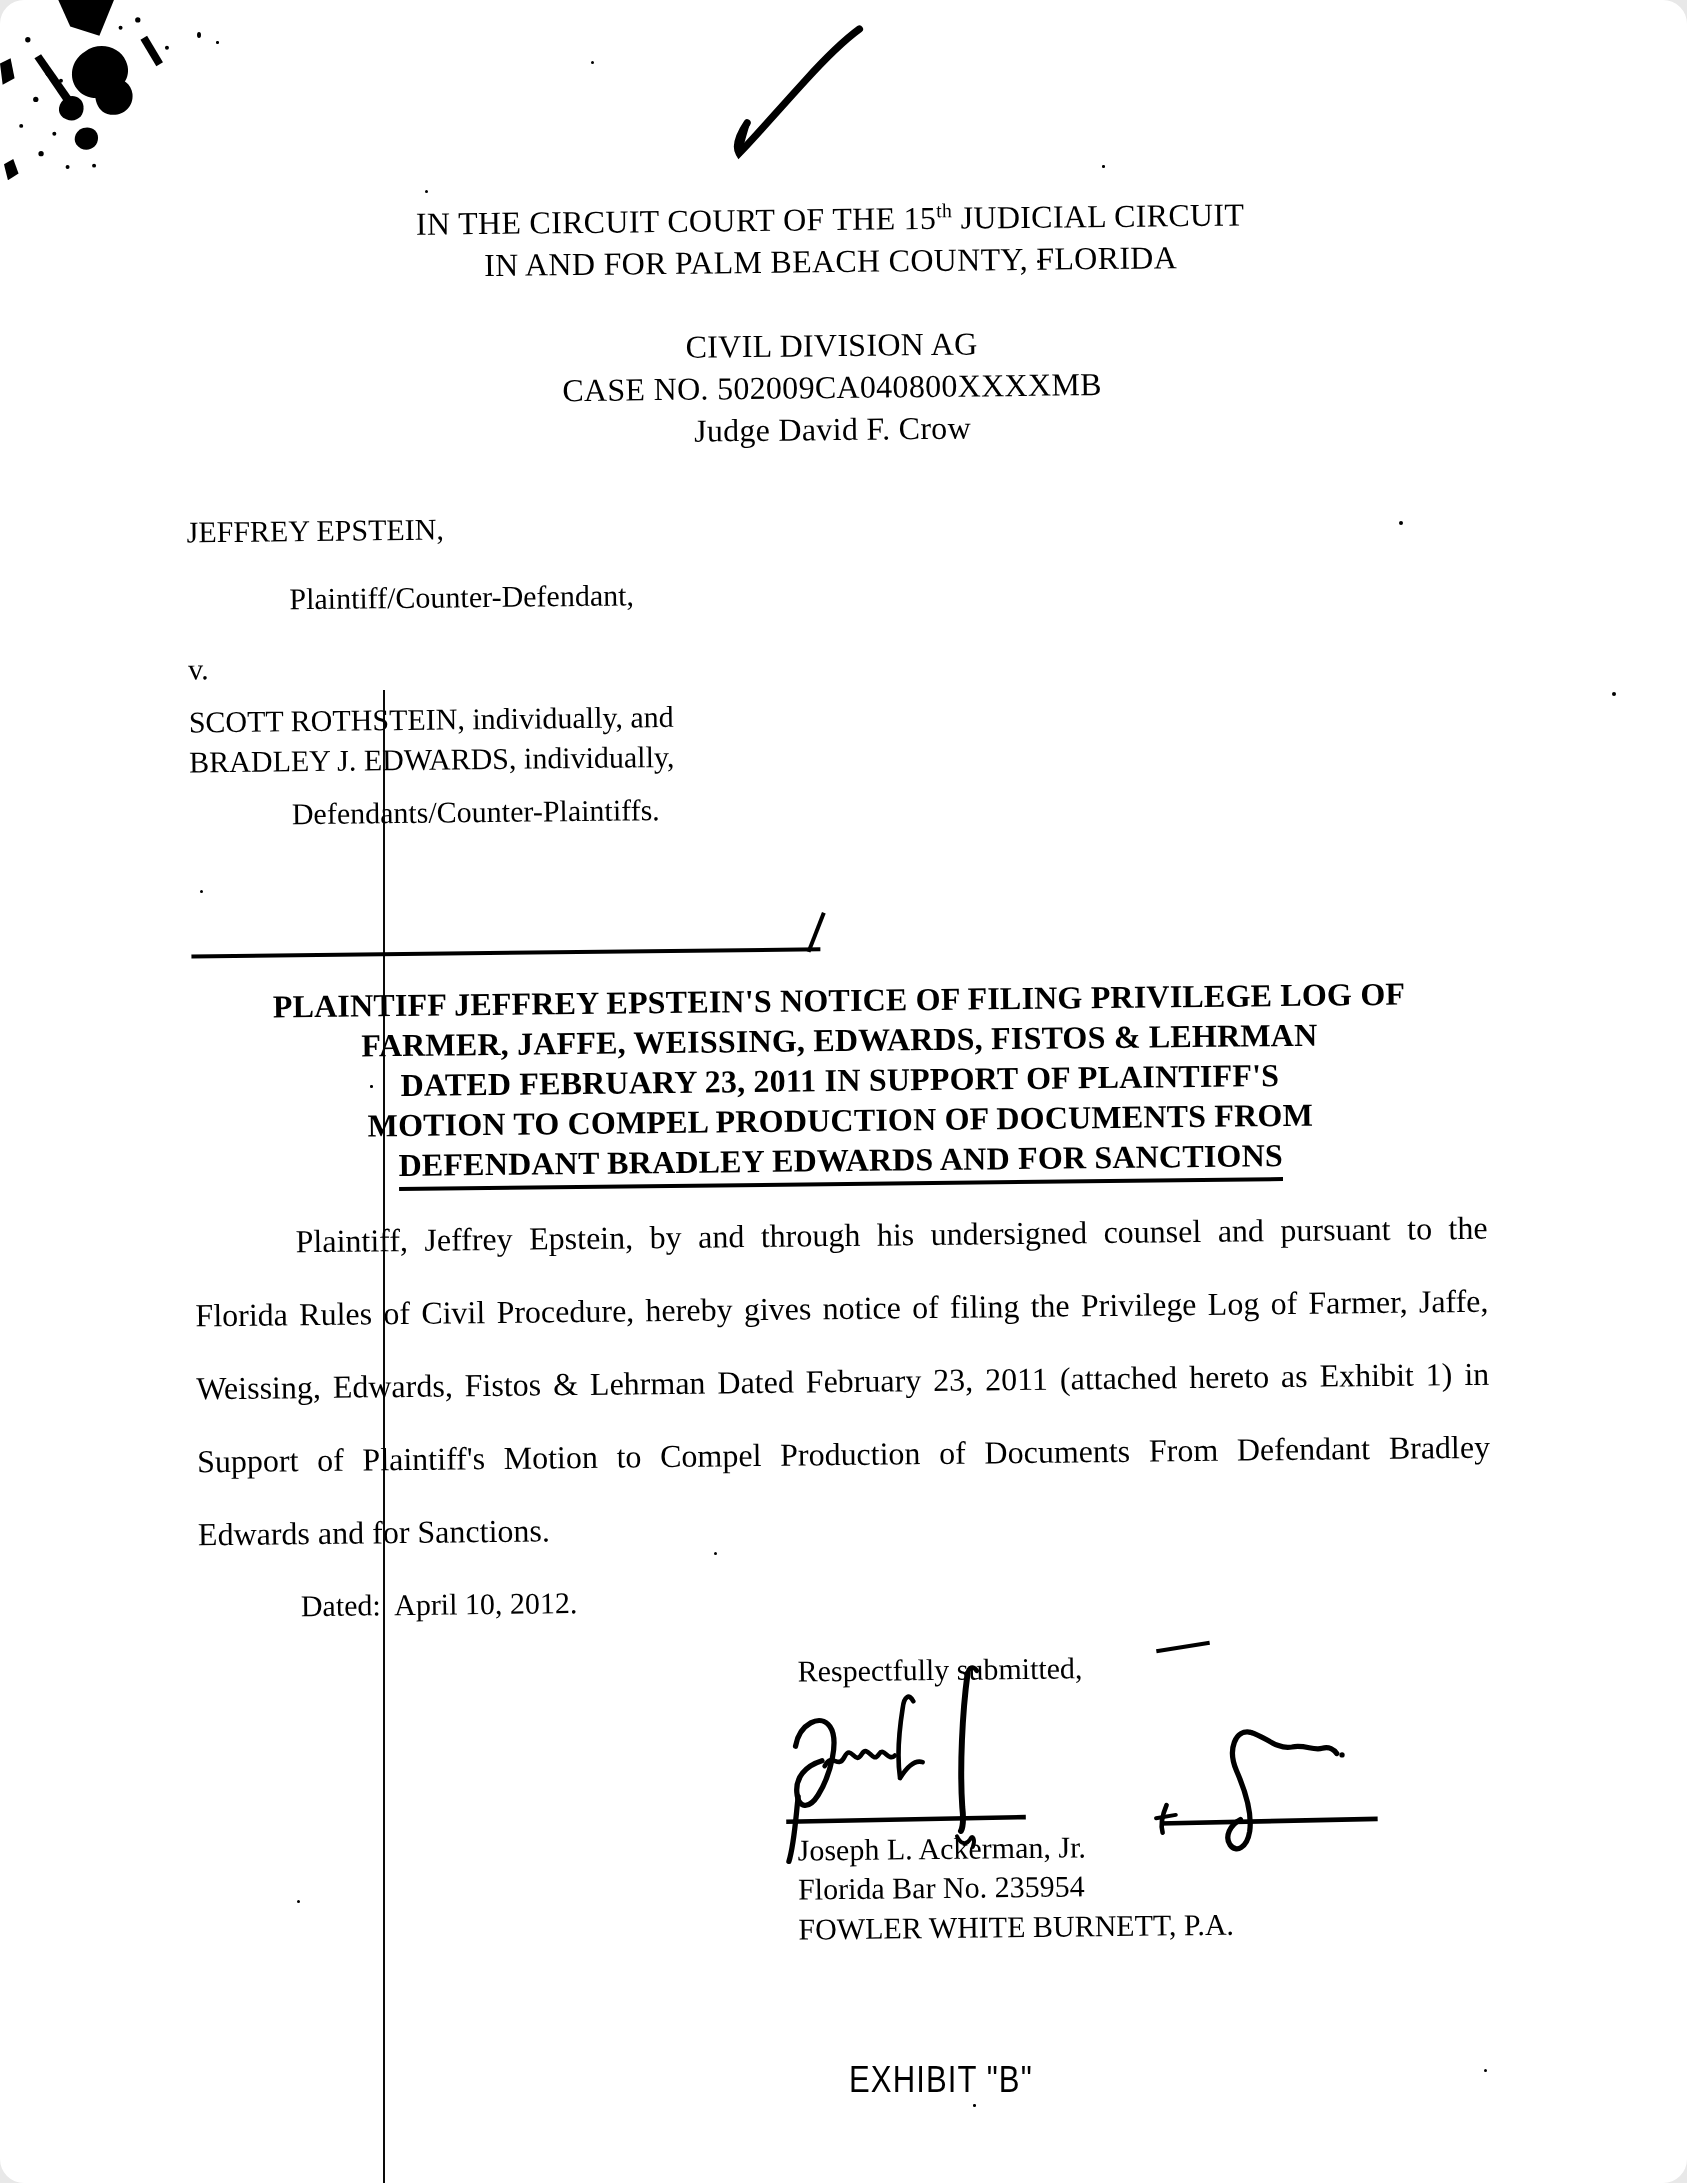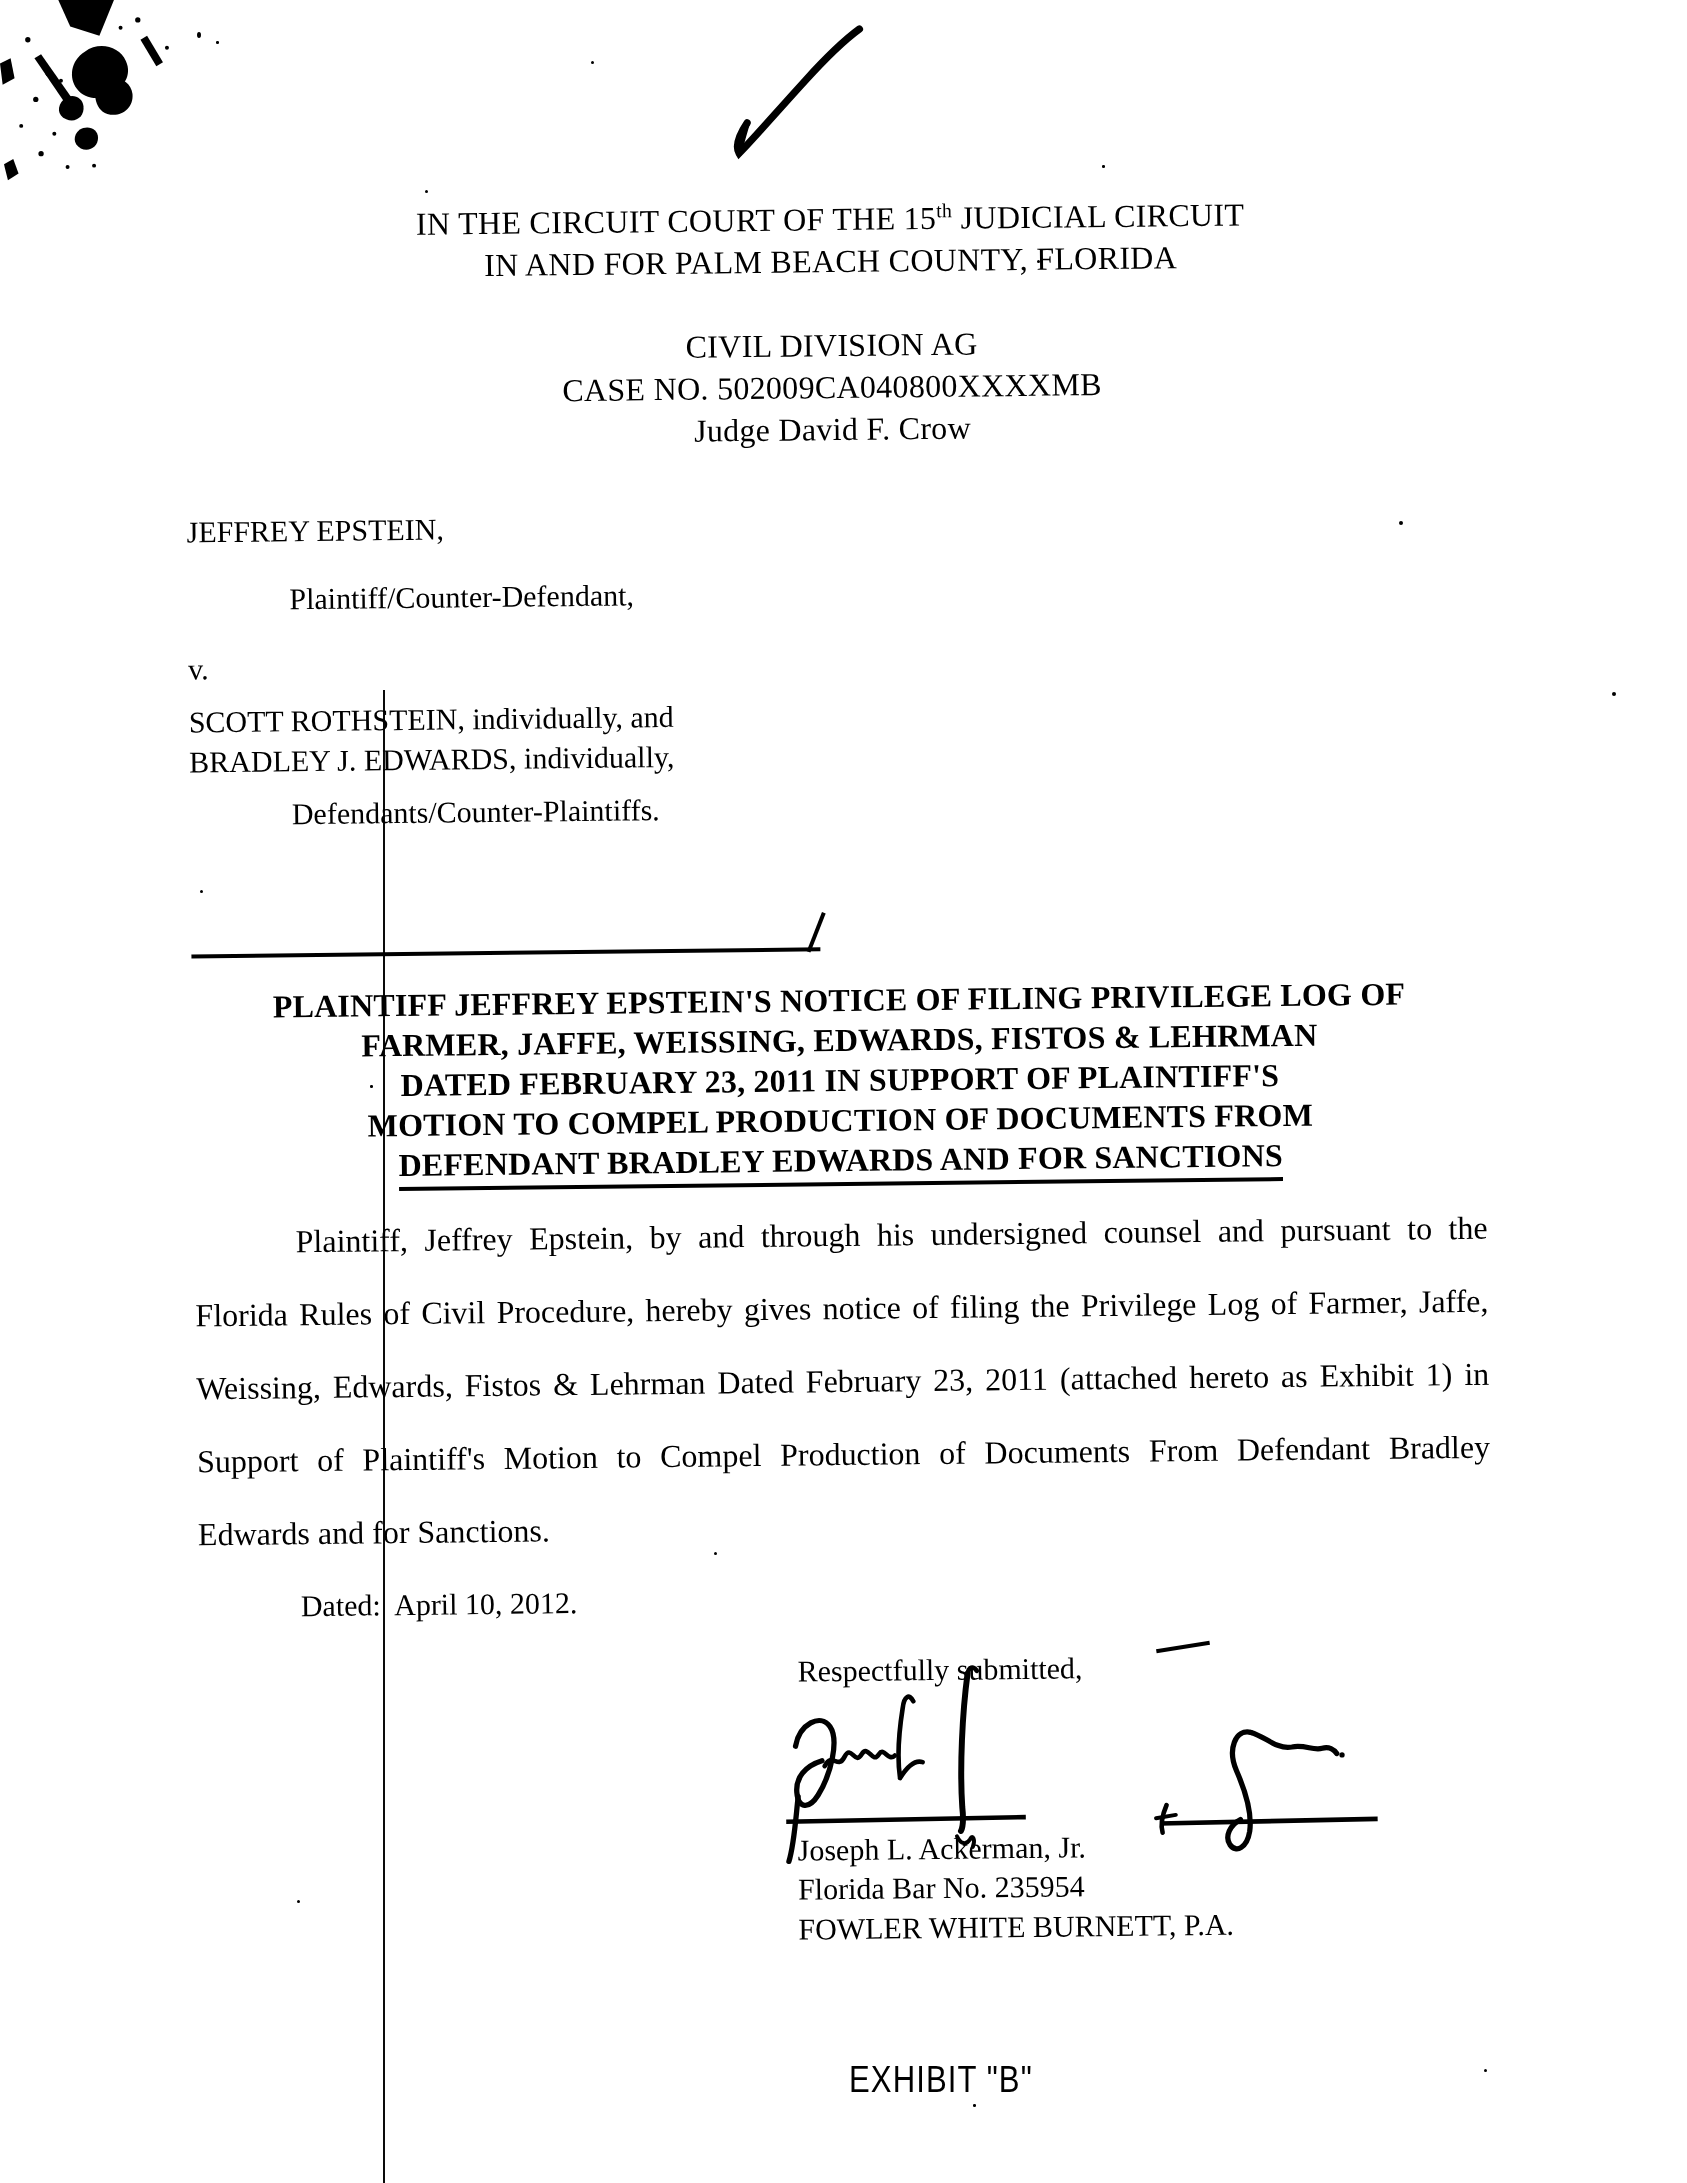--- a/index.html
+++ b/index.html
@@ -1,19 +1,20 @@
 <!DOCTYPE html>
 <html style="font-size:10.6px"><head>
 <meta charset="utf-8">
 <style>
   html,body { margin:0; padding:0; background:#e8e8e8; }
   .page {
     position:relative; width:1687px; height:2183px; background:#ffffff;
     margin:0 auto; overflow:hidden; color:#000;
     font-family:"Liberation Serif", serif;
+    border-radius:24px;
   }
   .typed { position:absolute; left:0; top:0; width:1687px; height:2183px;
     transform:rotate(-0.65deg); transform-origin:844px 1092px; }
   .center-block { position:absolute; left:193px; width:1294px; text-align:center; }
   .heading { font-size:32px; line-height:42px; letter-spacing:0.3px; }
   .heading sup { font-size:0.62em; vertical-align:super; line-height:0; }
   .caption-line { position:absolute; font-size:30px; white-space:nowrap; }
   .doc-title { font-size:32px; font-weight:bold; line-height:40px; letter-spacing:0.2px; }
   .doc-title .t-line { min-height:40px; }
   .underline-strong { display:inline-block; border-bottom:4px solid #000; padding-bottom:2px; }

